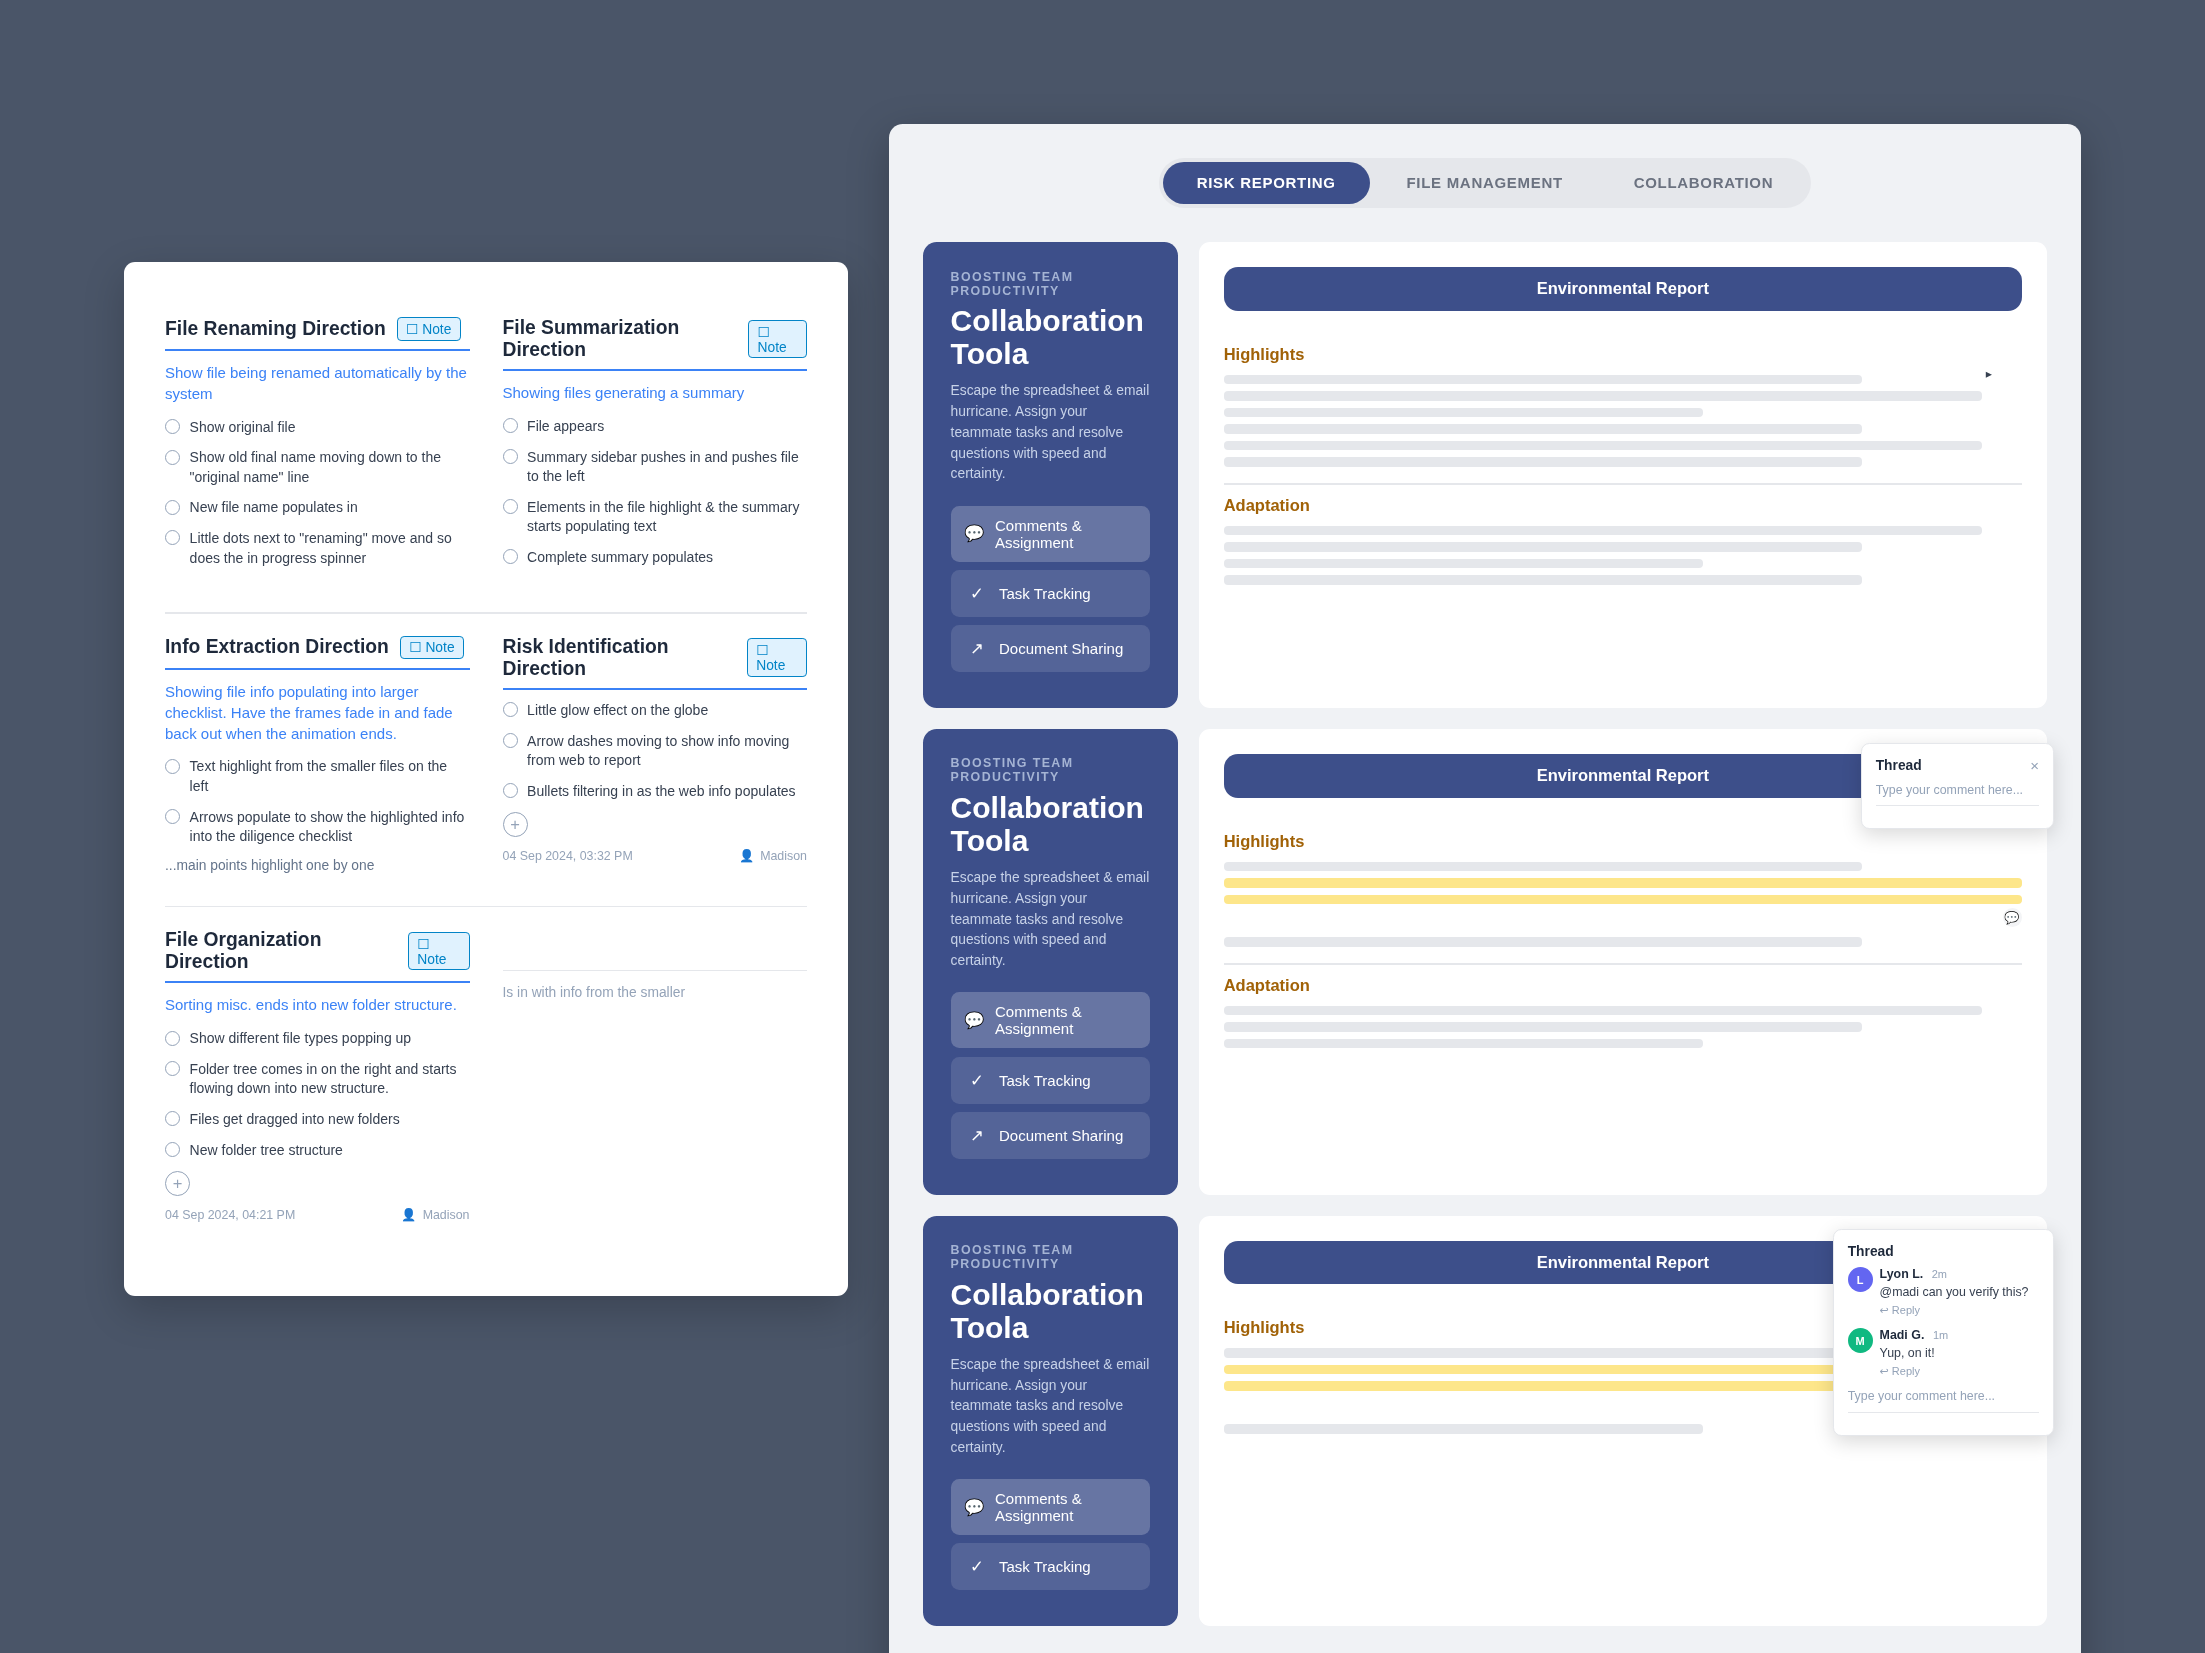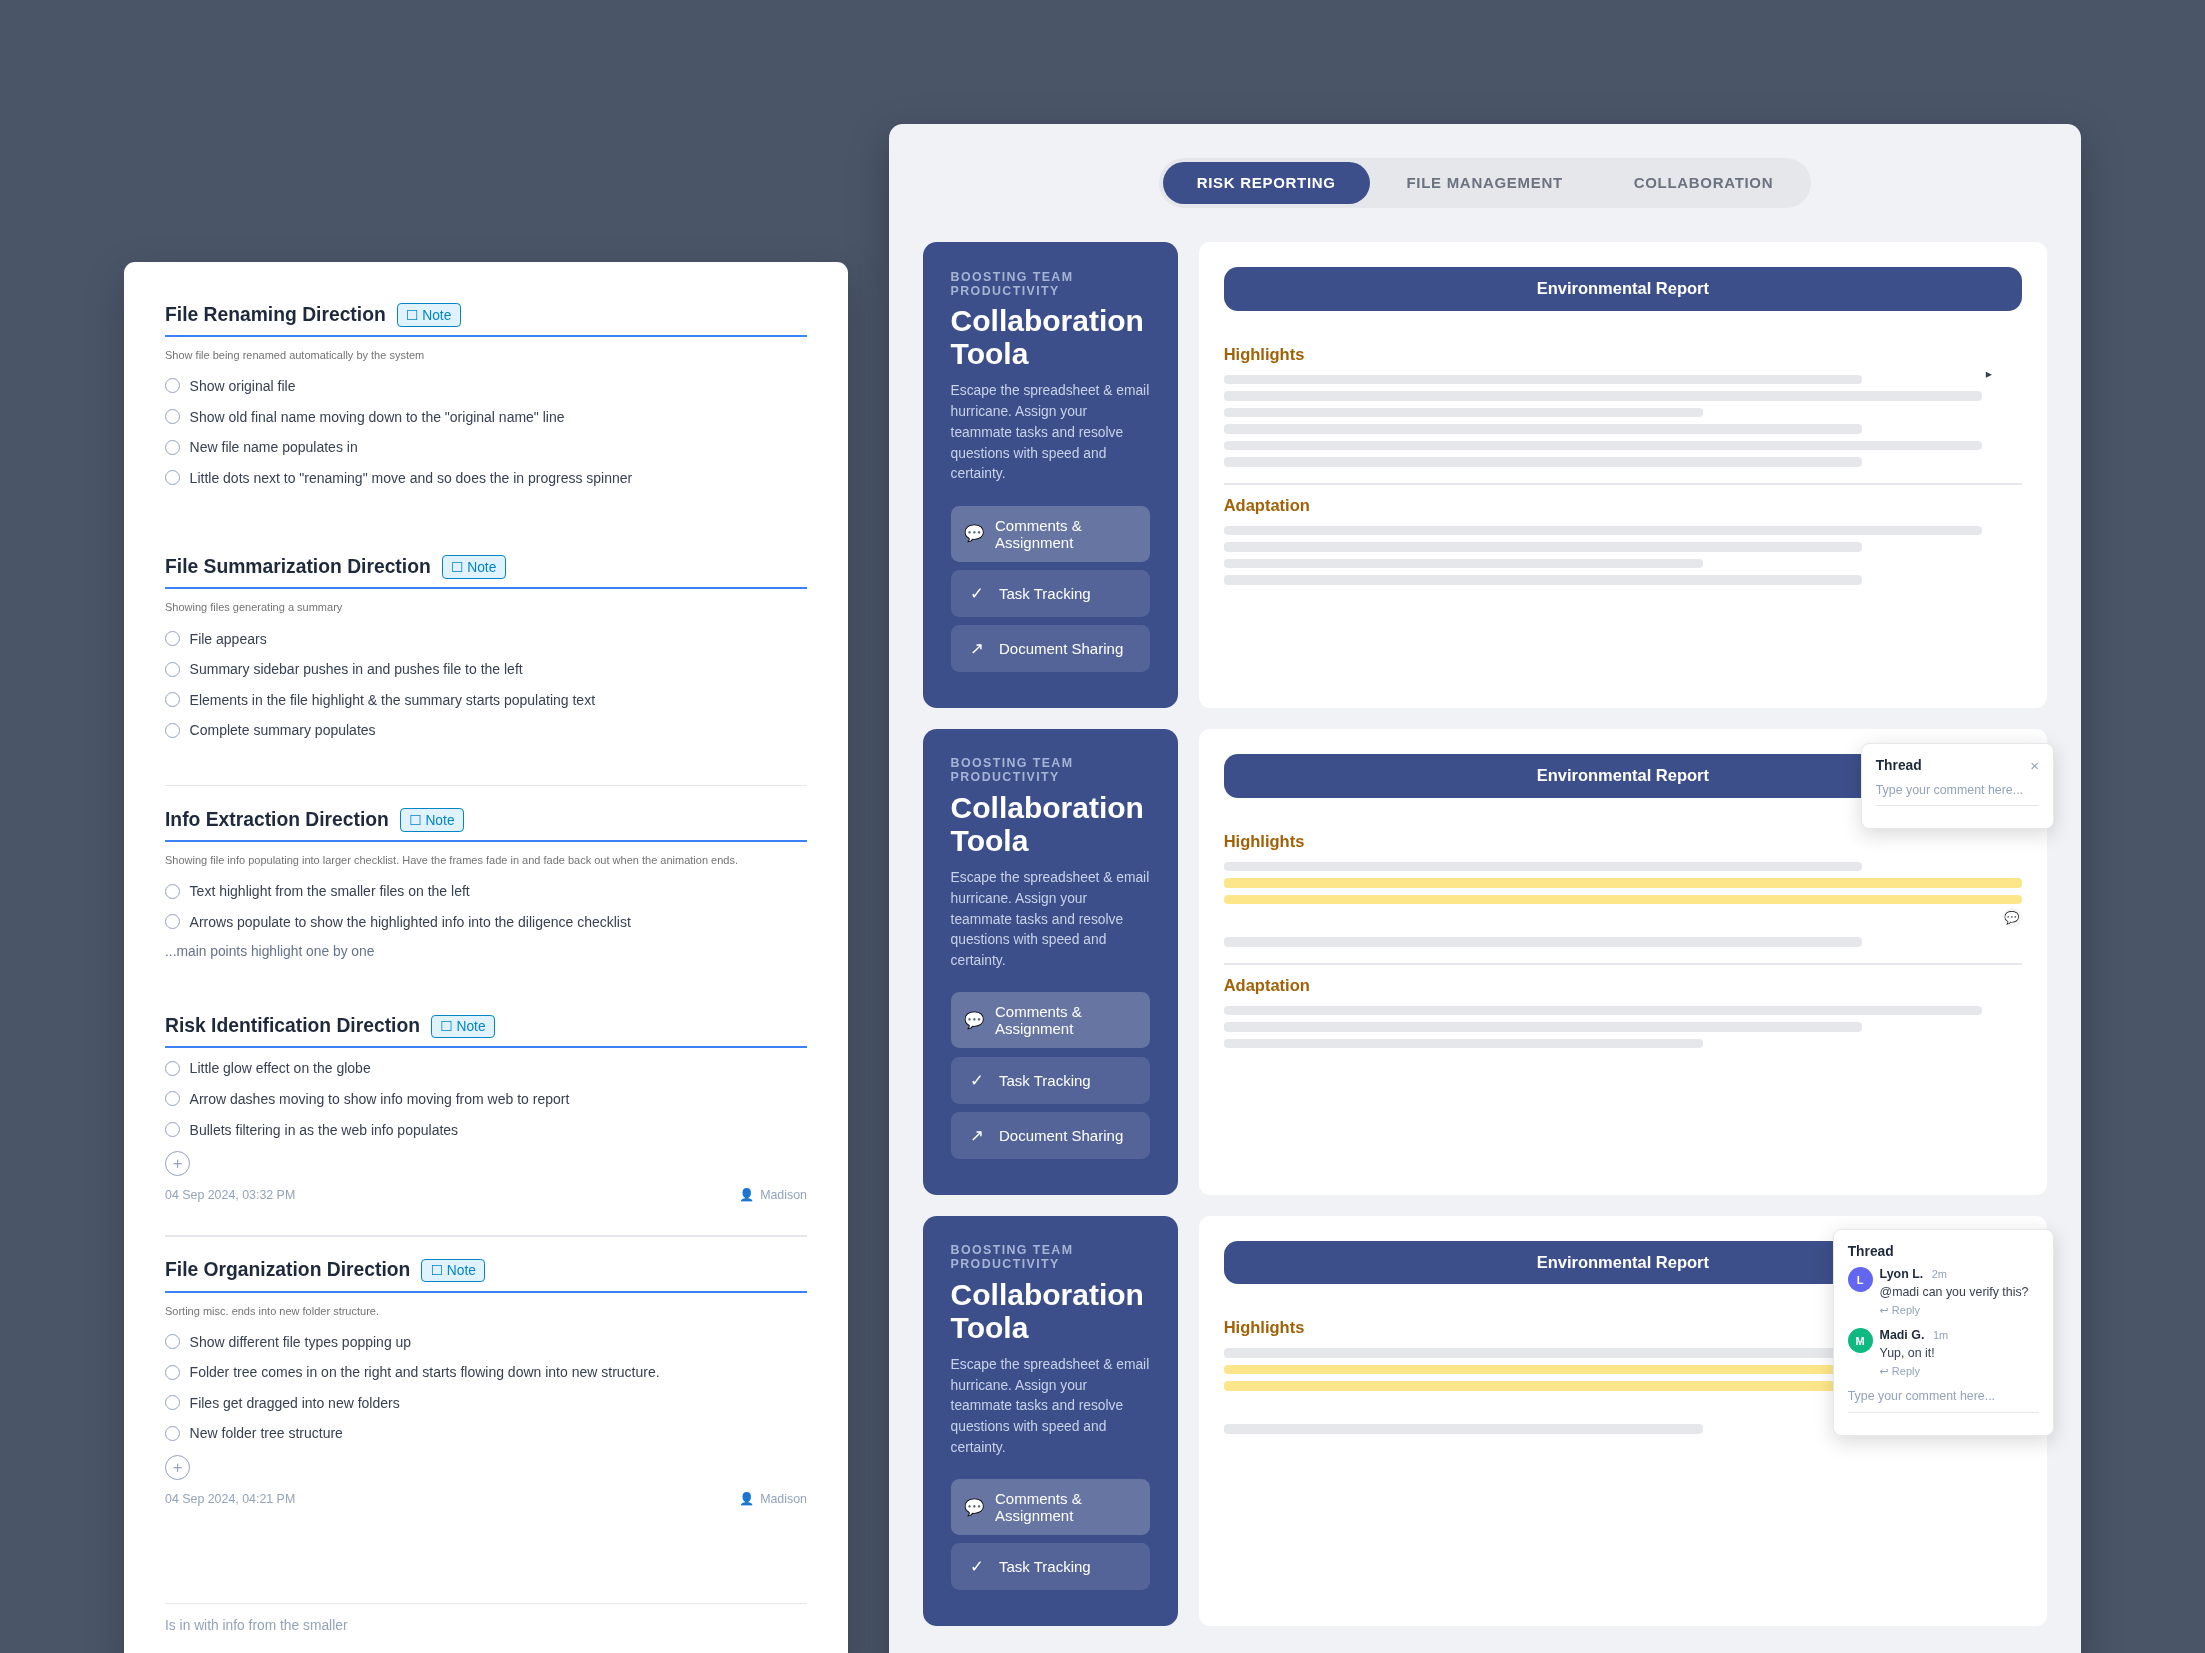--- a/index.html
+++ b/index.html
@@ -58,22 +58,22 @@
       background: #e0f2fe;
       color: #0284c7;
       border: 0.7px solid #0284c7;
       border-radius: 4.1px;
       padding: 2.8px 8.3px;
       font-size: 13.8px;
       font-weight: 400;
     }
 
     .direction-desc {
-      font-size: 11px;
-      color: #737373;
+      font-size: 15px;
+      color: #3b82f6;
       margin-bottom: 13.8px;
       line-height: 1.4;
     }
 
     .checklist-item {
       display: flex;
       align-items: flex-start;
       gap: 9.6px;
       margin-bottom: 11px;
       font-size: 14px;
@@ -85,22 +85,23 @@
       width: 15px;
       height: 15px;
       border: 1.4px solid #94a3b8;
       border-radius: 50%;
       flex-shrink: 0;
       margin-top: 1.4px;
     }
 
     .grid-two {
       display: grid;
-      grid-template-columns: 1fr;
-      gap: 23px;
+      grid-template-columns: 1fr 1fr;
+      gap: 33px;
+      margin-top: 14px;
     }
 
     .add-btn {
       display: flex;
       align-items: center;
       justify-content: center;
       width: 25px;
       height: 25px;
       border-radius: 50%;
       border: 1.4px solid #94a3b8;

